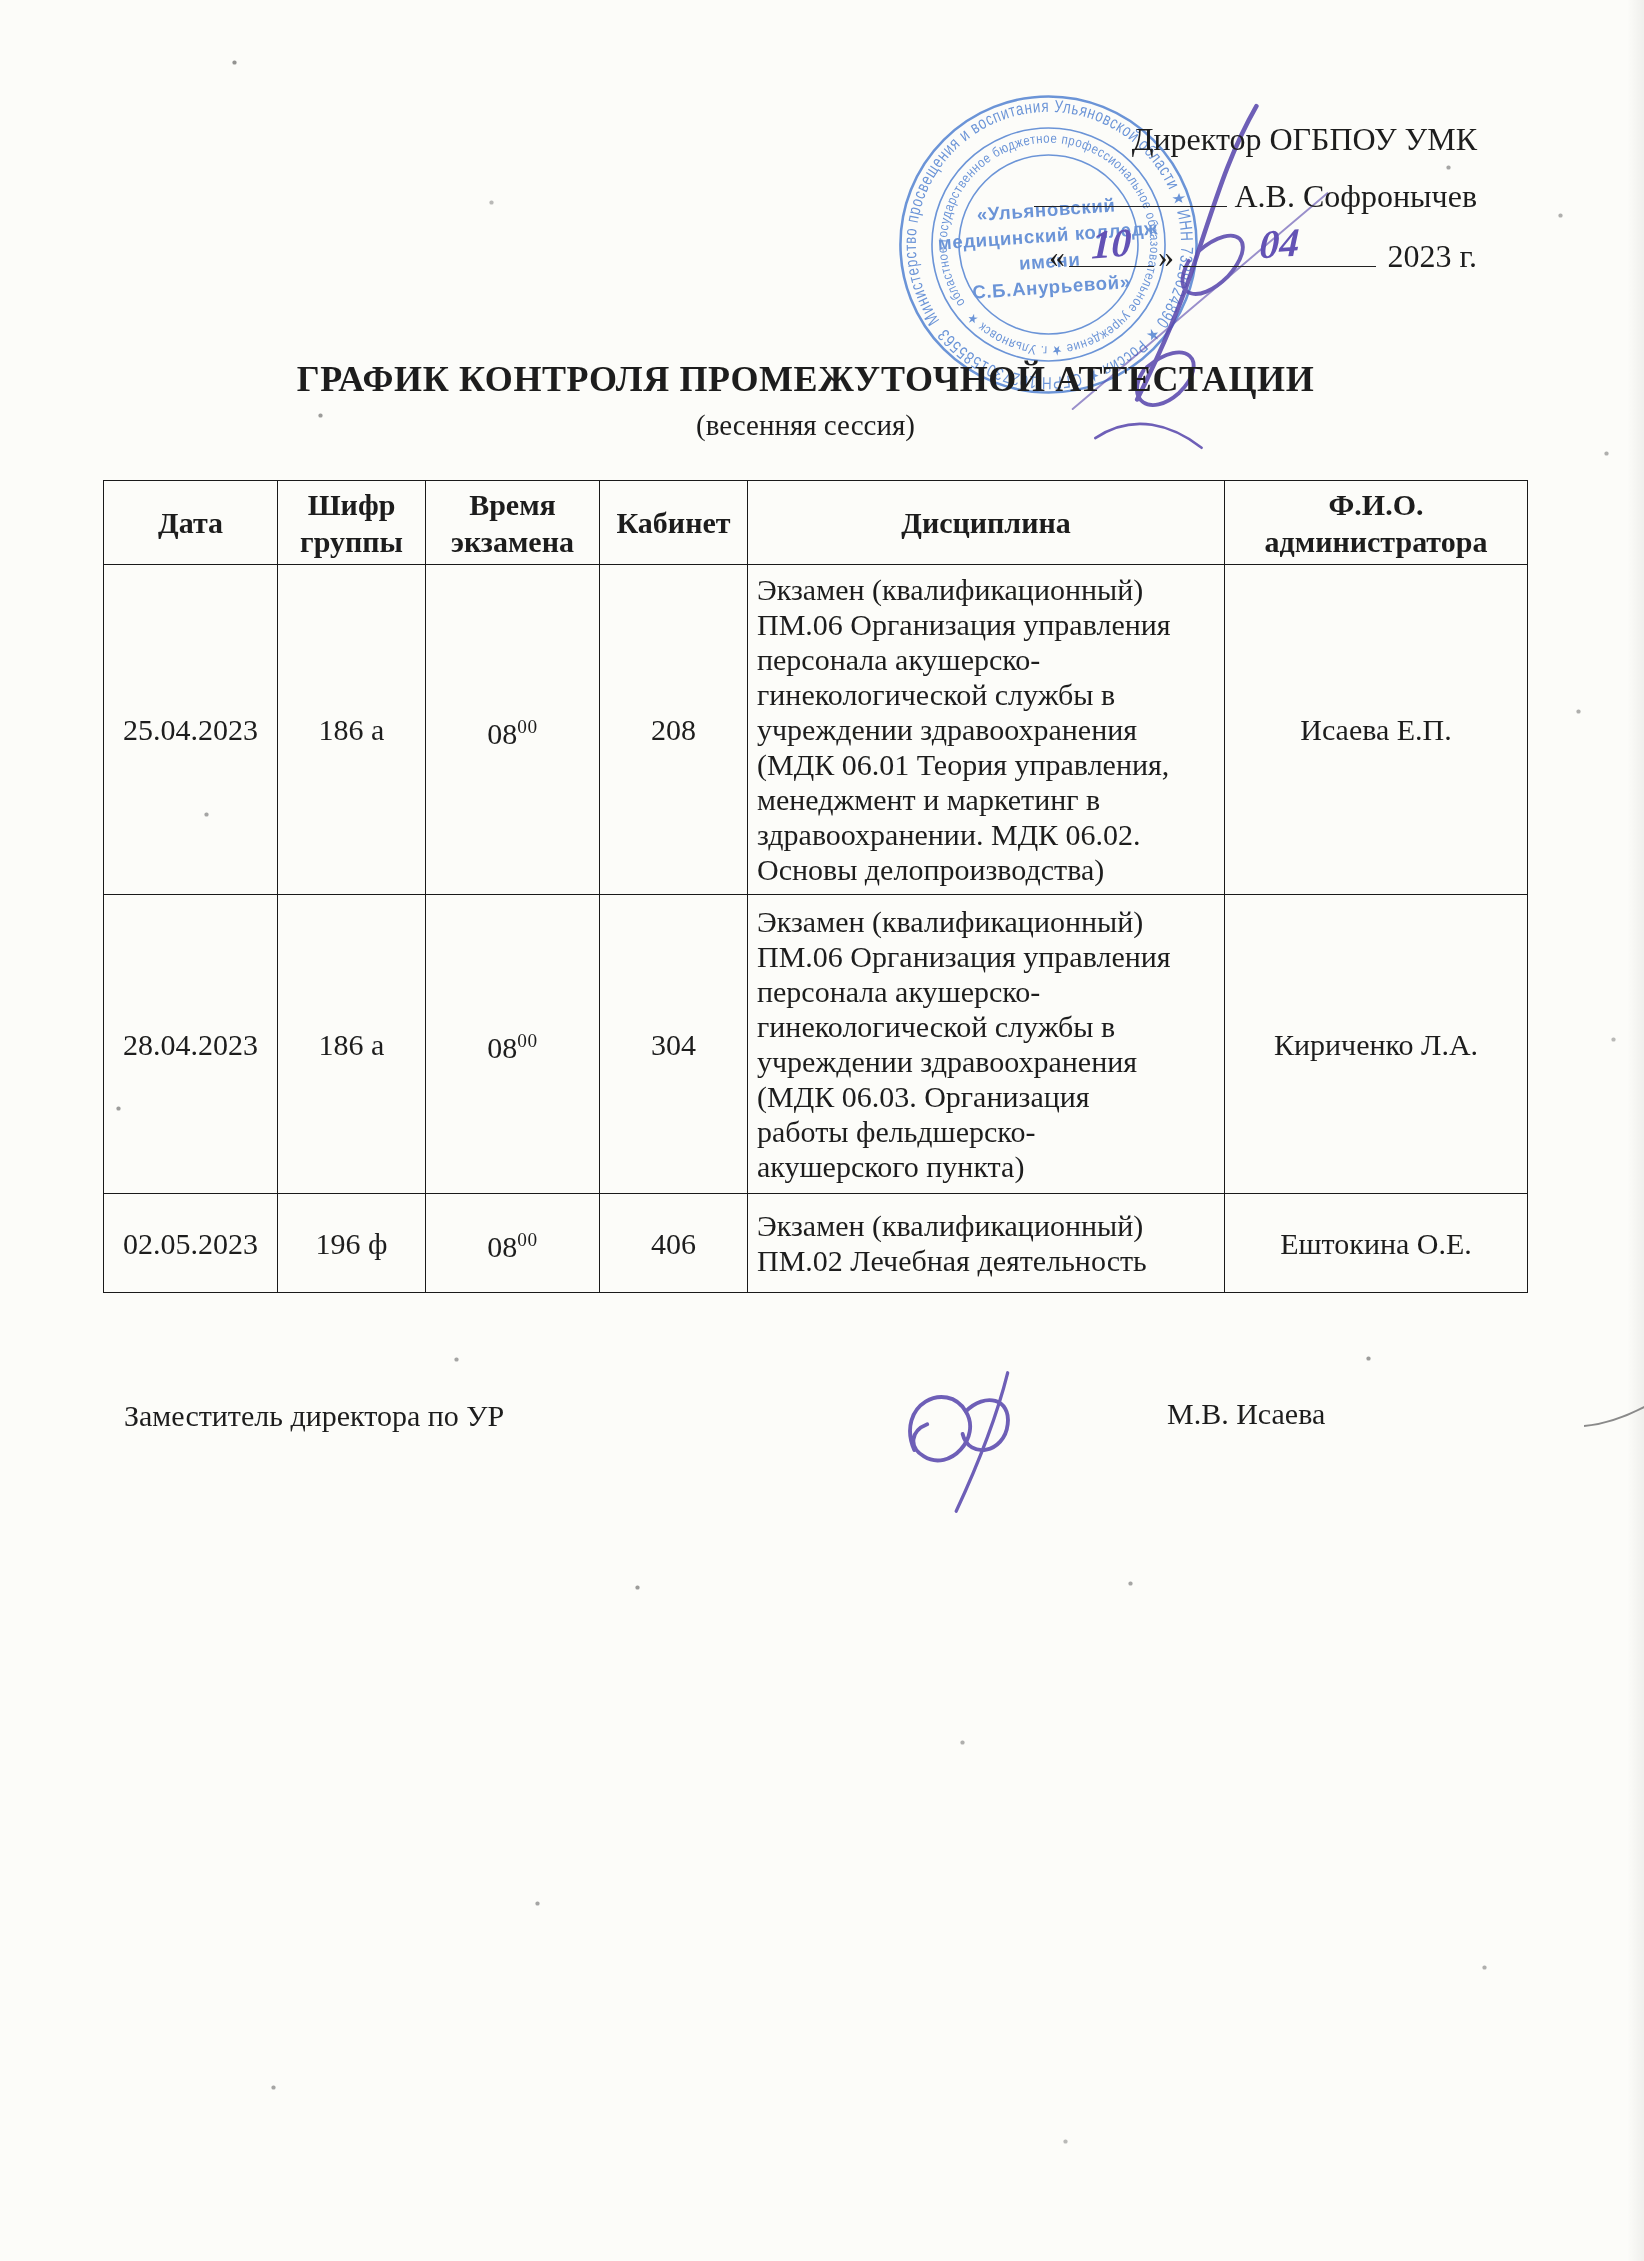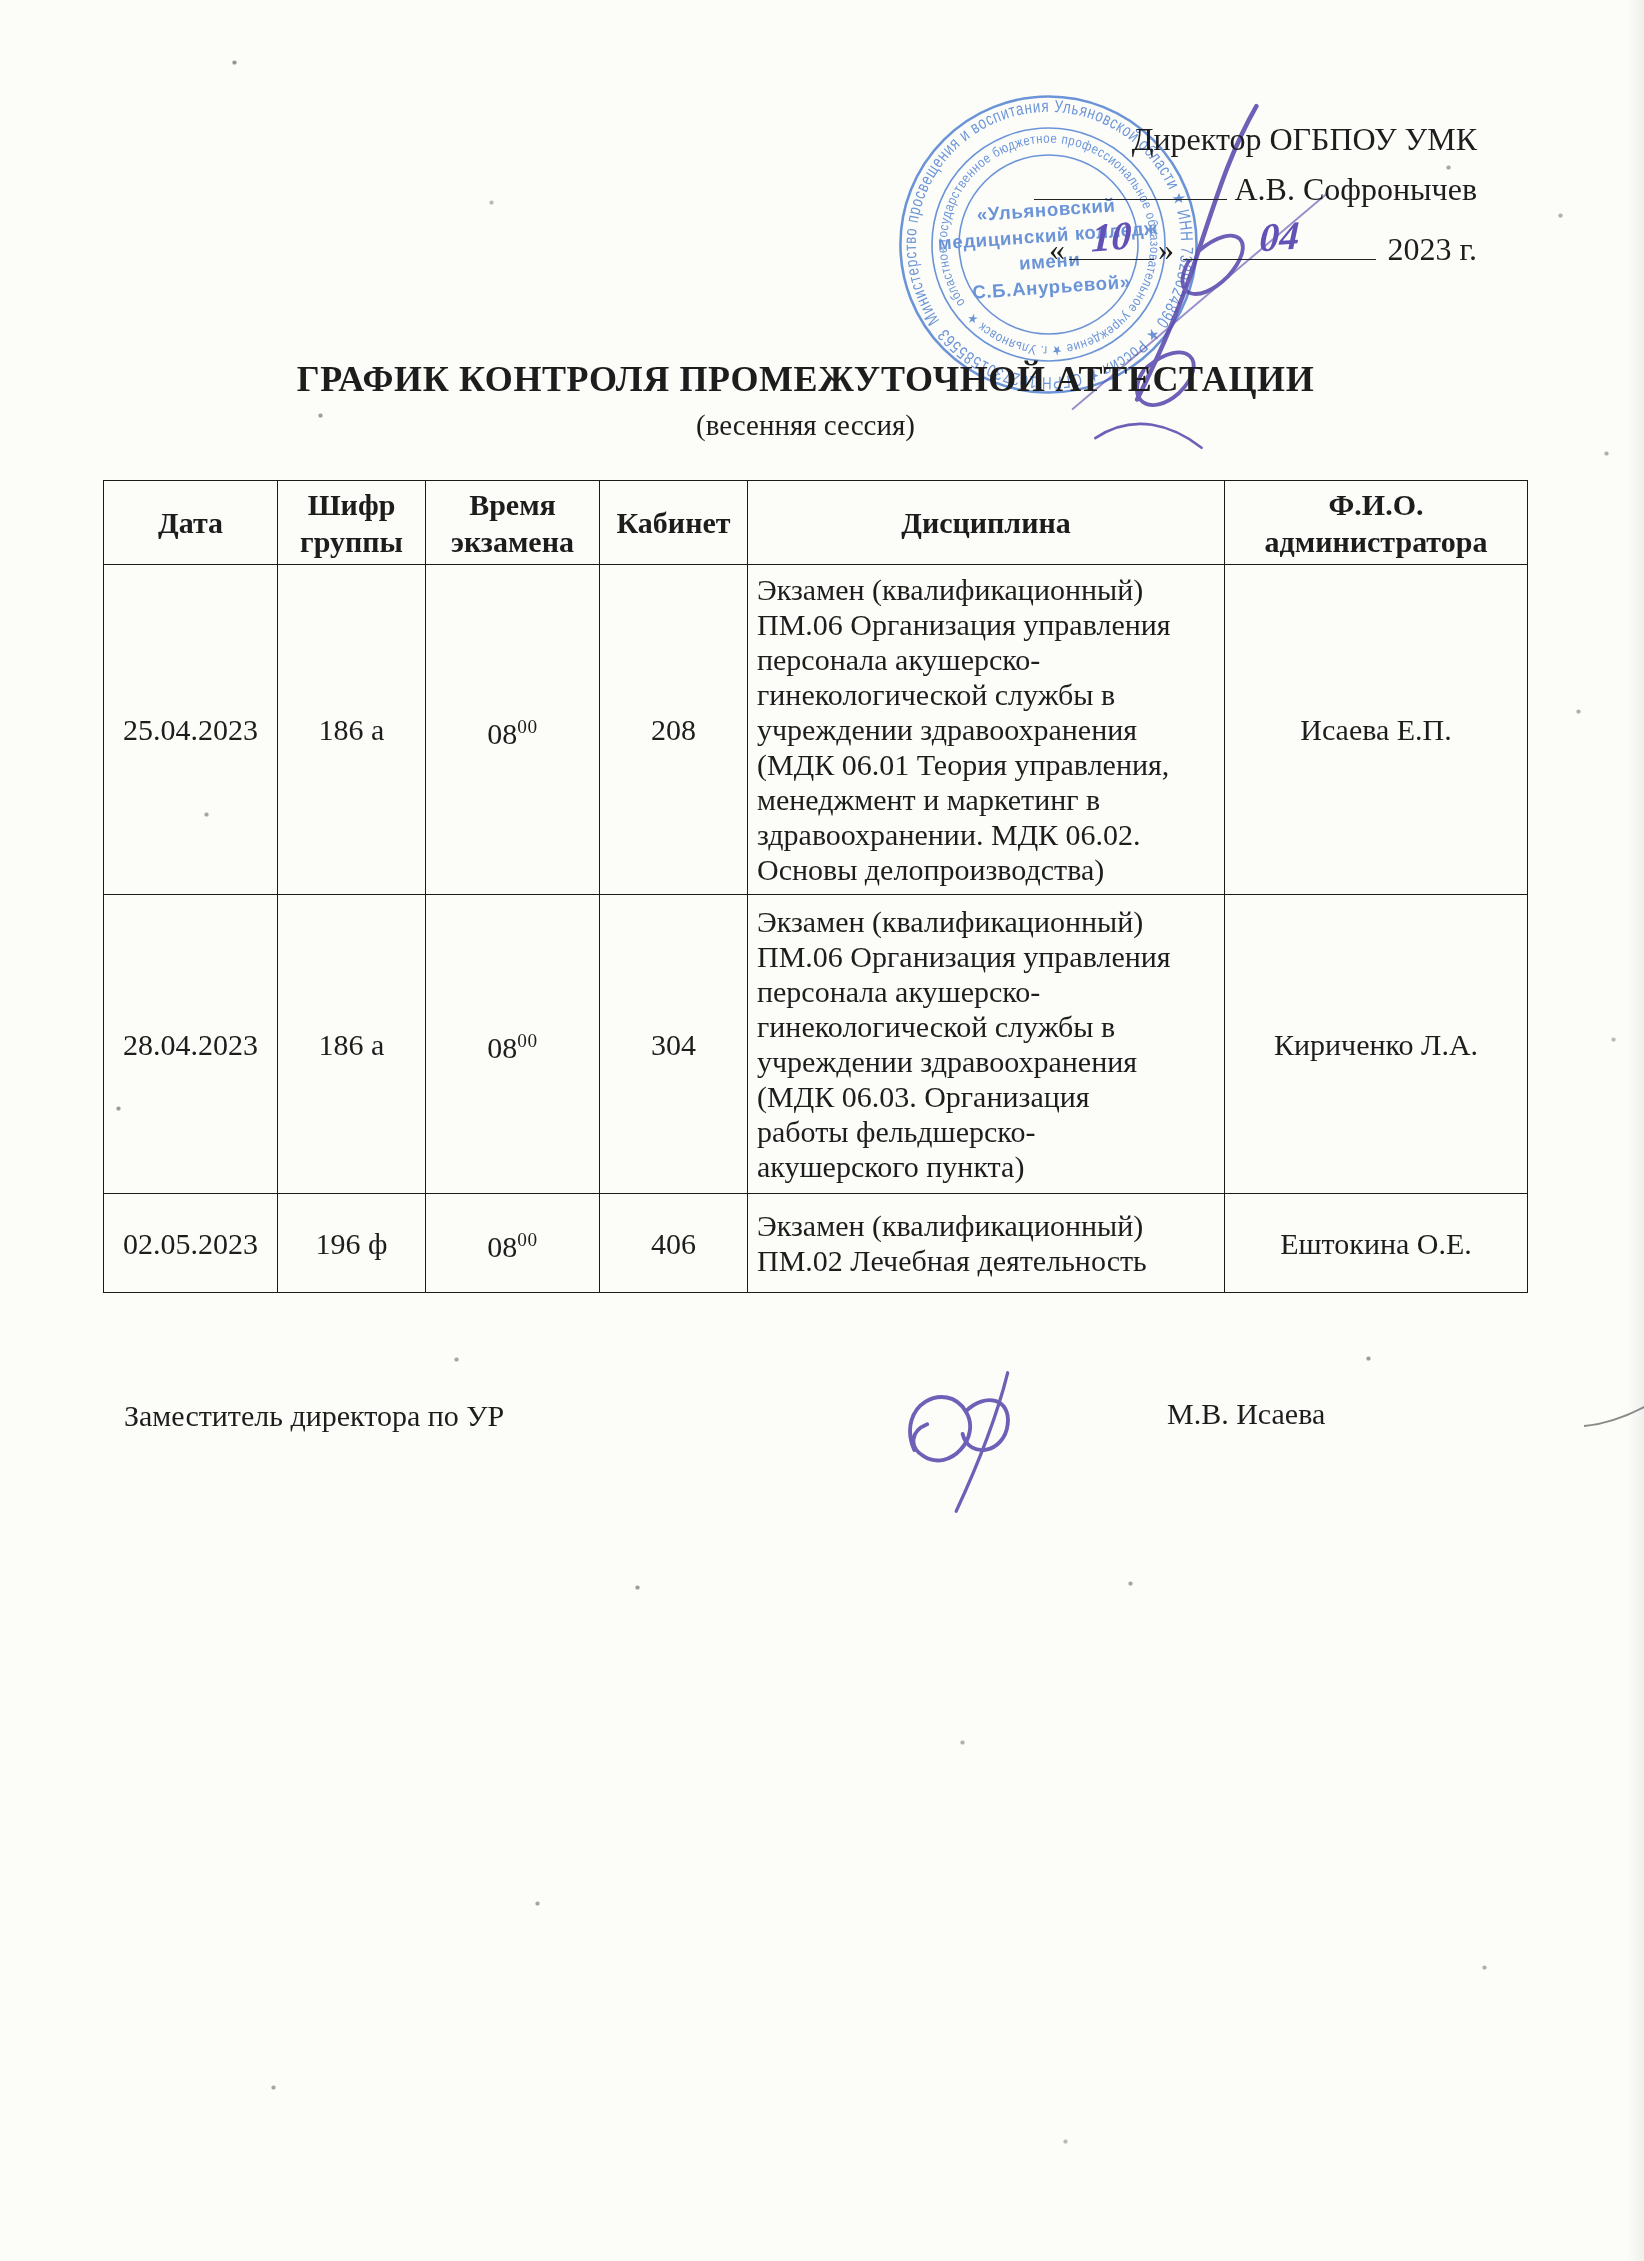--- a/index.html
+++ b/index.html
@@ -44,21 +44,21 @@
       1064px 2140px 0 0.6px rgba(60,60,60,.35);
   }
 
   
   .approval {
     position:absolute; top:103px; right:167px; width:490px;
     text-align:right; line-height:1.2;
   }
   .appr-line1 { font-size:35px; letter-spacing:0.6px; }
   .appr-line2 { font-size:32px; margin-top:17px; }
-  .appr-line3 { font-size:32px; margin-top:8px; white-space:nowrap; }
+  .appr-line3 { font-size:32px; margin-top:15px; white-space:nowrap; }
   .appr-line4 { font-size:32px; margin-top:17px; white-space:nowrap; }
   .u-line {
     display:inline-block; border-bottom:1.9px solid #222;
     height:33px; vertical-align:baseline; position:relative;
   }
   .u-name  { width:193px; margin-right:7.7px; }
   .u-day   { width:85px; margin:0 3.9px; }
   .u-month { width:193px; margin:0 11.6px 0 9px; }
   .hw {
     position:absolute; left:0; right:0; bottom:1.3px;

